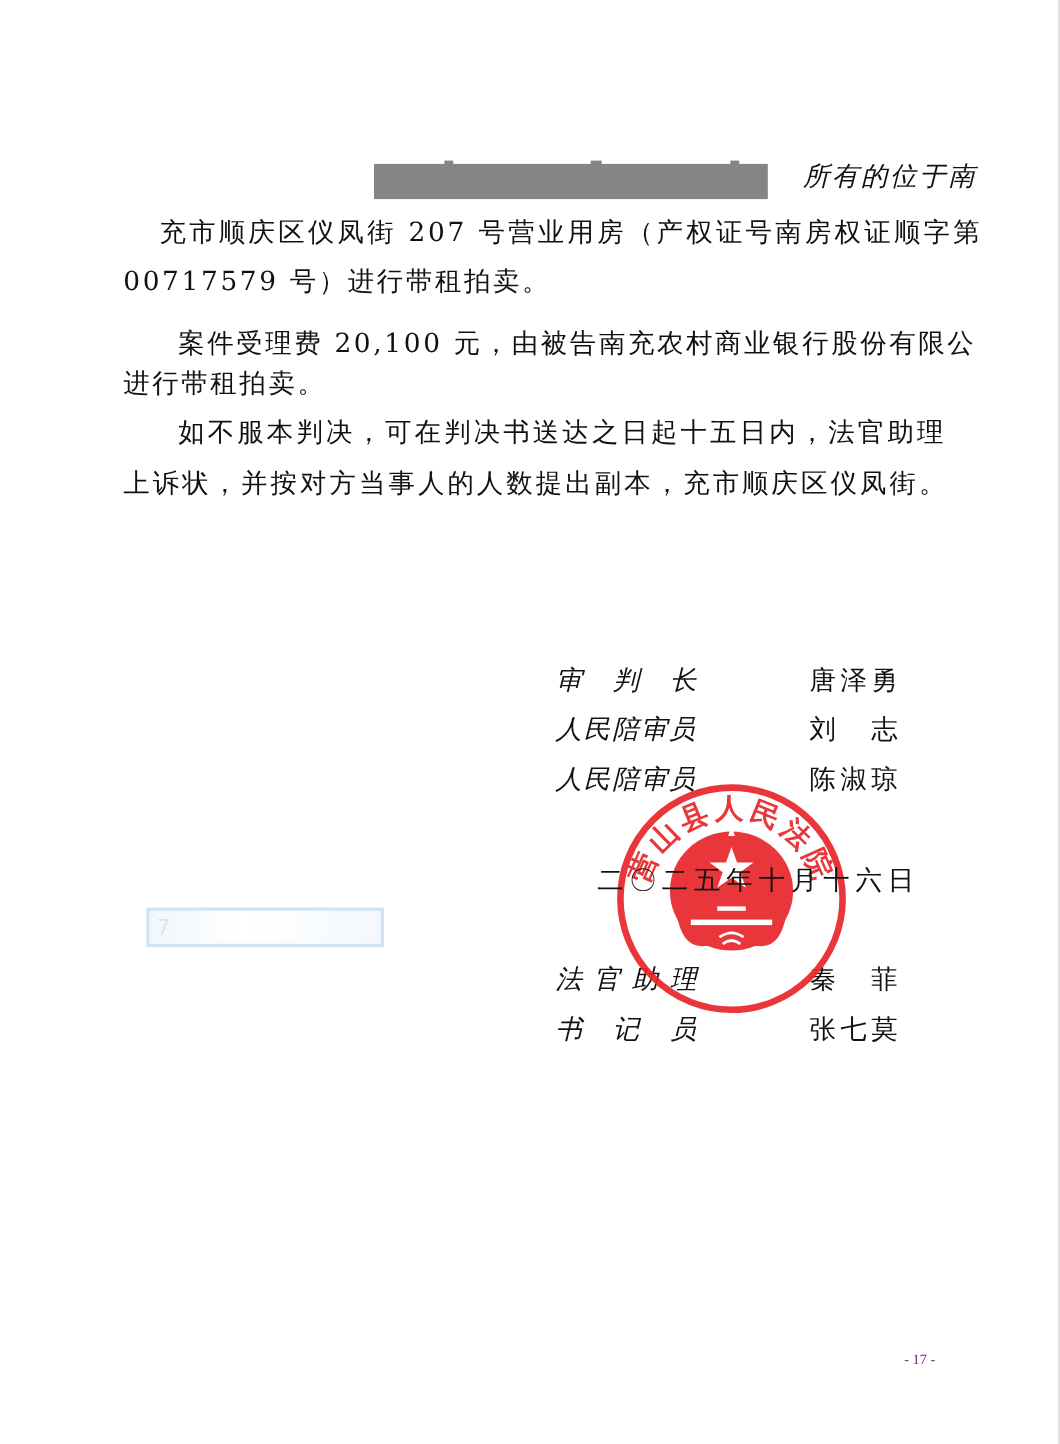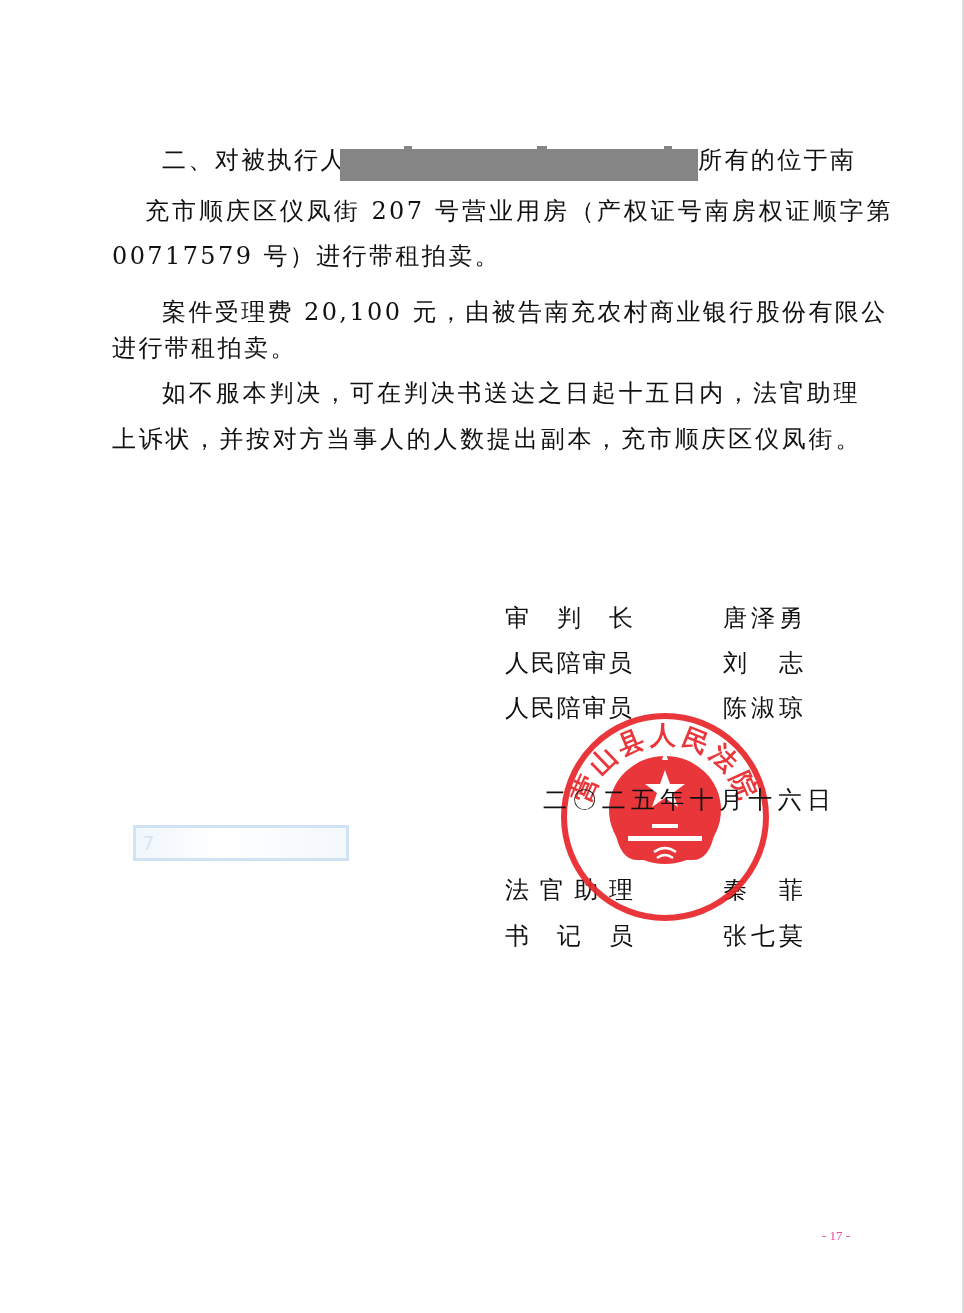--- a/index.html
+++ b/index.html
@@ -57,25 +57,26 @@
       font-size: 24px;
       line-height: 40px;
       white-space: nowrap;
     }
     .sig-title {
       position: absolute;
       left: 0;
       width: 128px;
       text-align: justify;
       text-align-last: justify;
+      font-style: italic;
     }
     .sig-title.five { letter-spacing: 1px; }
     .sig-name {
       position: absolute;
-      left: 218px;
+      left: 231px;
       width: 80px;
       text-align: justify;
       text-align-last: justify;
     }
     .date-line {
       position: absolute;
       left: 512px;
       top: 780px;
       width: 288px;
       font-size: 24px;
@@ -112,32 +113,31 @@
       line-height: 26px;
       color: #d6e6f3;
       font-family: "DejaVu Sans", sans-serif;
     }
     .page-number {
       position: absolute;
       left: 822px;
       top: 1228px;
       font-size: 13px;
       line-height: 16px;
-      color: #ec4899;
+      color: #701a75;
       font-family: "Liberation Serif", serif;
     }
   </style>
 </head>
 <body>
 
 <div class="page-edge"></div>
 
 <div class="para-line indent" style="top:137px;">
-  <span>二、对被执行人</span>
-  <span style="position:absolute; left:536px; letter-spacing:2.4px;">所有的位于南</span>
+  <span style="position:absolute; left:568px; letter-spacing:2.4px;font-style:italic;">所有的位于南</span>
 </div>
 <div class="redaction"></div>
 <div class="redaction-tick" style="left:404px; top:146px; width:8px; height:4px;"></div>
 <div class="redaction-tick" style="left:537px; top:146px; width:10px; height:4px;"></div>
 <div class="redaction-tick" style="left:664px; top:146px; width:8px; height:4px;"></div>
 
 <div class="para-line justify" style="top:188px;margin-left:33px;">充市顺庆区仪凤街 207 号营业用房（产权证号南房权证顺字第</div>
 <div class="para-line" style="top:233px;">00717579 号）进行带租拍卖。</div>
 
 <div class="para-line indent justify" style="top:289px;">案件受理费 20,100 元，由被告南充农村商业银行股份有限公</div>

